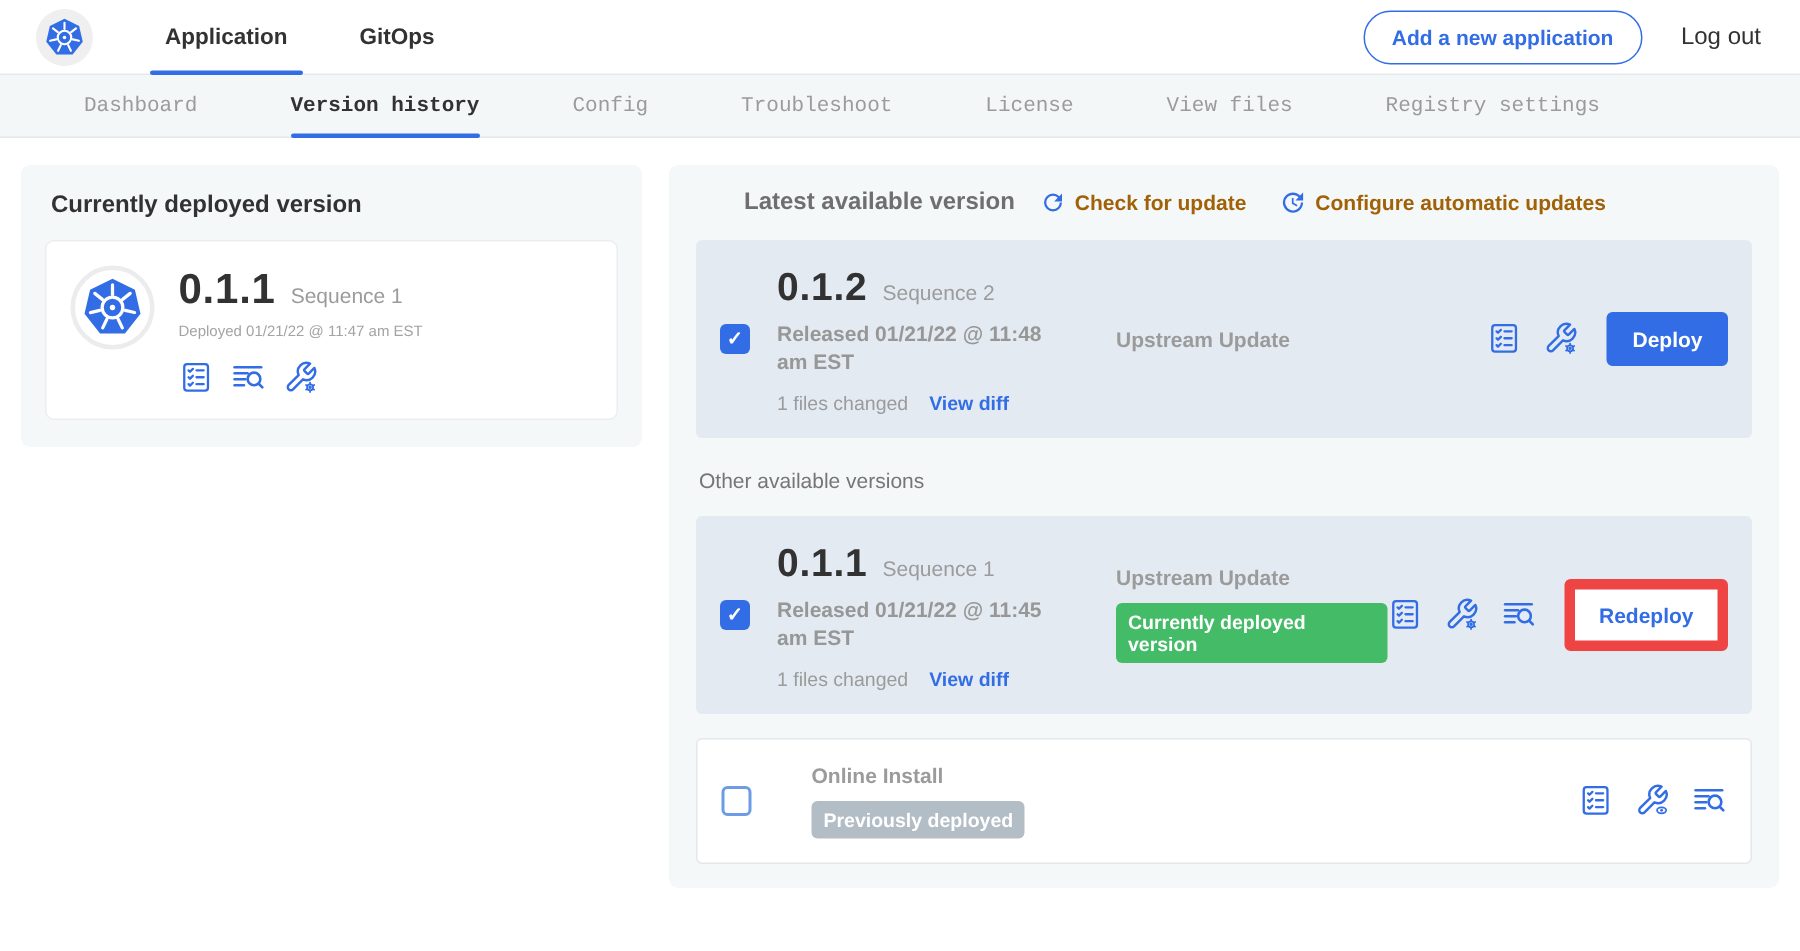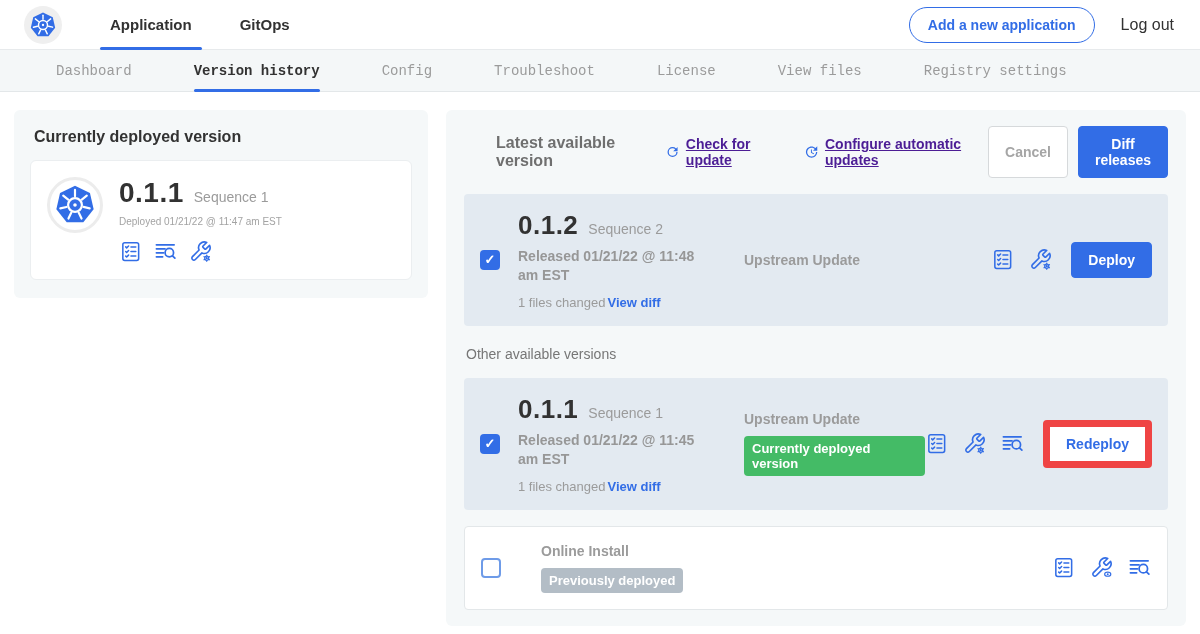--- a/index.html
+++ b/index.html
@@ -31,40 +31,40 @@
   .ver-row { display:flex; align-items:baseline; gap:10px; }
   .ver-num-lg { font-size:28px; font-weight:700; color:#323232; letter-spacing:.5px; }
   .seq { font-size:14px; color:#9b9b9b; }
   .deployed-date { font-size:10px; color:#a3a3a3; margin-top:7px; }
   .icon-row { display:flex; align-items:center; gap:12px; margin-top:13px; }
   .action-icon { width:23px; height:23px; cursor:pointer; flex-shrink:0; }
 
   .right-panel { flex:1; background:#f5f8f9; border-radius:6px; padding:16px 18px 16px 18px; }
   .panel-header { display:flex; align-items:center;margin-left:32px; }
   .panel-title { font-size:16px; font-weight:600; color:#6f6f6f; }
-  .link-action { display:flex; align-items:center; gap:6px; color:#4c1d95; font-weight:600; font-size:14px; cursor:pointer; margin-left:22px;text-decoration:underline; }
+  .link-action { display:flex; align-items:center; gap:6px; color:#a16207; font-weight:600; font-size:14px; cursor:pointer; margin-left:22px; }
   .link-action svg { width:18px; height:18px; }
   .header-buttons { margin-left:auto; display:flex; gap:10px; }
   .btn { font-family:inherit; font-size:14px; font-weight:700; border-radius:4px; padding:9px 16px; cursor:pointer; }
   .btn-cancel { background:#fff; border:1px solid #d6d9db; color:#a5a5a5; }
   .btn-primary { background:#326de6; border:1px solid #326de6; color:#fff; }
   .btn-outline { background:#ffffff; border:7px solid #ef4444; color:#326de6; }
 
   .section-label { font-size:14px; color:#767676; margin:20px 0 0 2px; }
 
   .version-card { display:flex; align-items:center; border-radius:4px; padding:16px; margin-top:16px; }
   .card-selected { background:#e3eaf1; }
   .card-plain { background:#fff; border:1px solid #e3e7e9; }
   .checkbox { width:20px; height:20px; border-radius:4px; margin-right:18px; flex-shrink:0; cursor:pointer; }
   .checkbox.checked { background:#326de6; color:#fff; display:flex; align-items:center; justify-content:center; font-size:13px; font-weight:700; }
   .checkbox.unchecked { background:#fff; border:2px solid #6e9be8; }
   .version-info { width:204px; flex-shrink:0; }
   .ver-num { font-size:26px; font-weight:700; color:#323232; letter-spacing:.5px; }
   .released { font-size:14px; font-weight:600; color:#979797; margin-top:6px; line-height:1.35; max-width:192px; }
-  .files-row { display:flex; align-items:flex-end; gap:2px; margin-top:10px; font-size:13px; color:#9b9b9b; }
+  .files-row { display:flex; align-items:flex-end; gap:14px; margin-top:10px; font-size:13px; color:#9b9b9b; }
   .view-diff { color:#326de6; font-weight:700; cursor:pointer; }
   .source-col { flex:1; padding-left:22px; }
   .source-label { font-size:14px; font-weight:700; color:#9b9b9b; }
   .badge { display:inline-block; margin-top:9px; padding:5px 8px; border-radius:4px; font-size:13px; font-weight:700; color:#fff; }
   .badge-green { background:#44bb66; }
   .badge-gray { background:#b3bdc6; }
   .actions-col { display:flex; align-items:center; gap:15px; flex-shrink:0; }
   .actions-col .btn { margin-left:4px; }
 </style>
 </head>
@@ -191,24 +191,20 @@
             <use href="#ic-refresh"></use>
           </svg>
         <span>Check for update</span>
       </span>
       <span class="link-action">
         <svg viewBox="0 0 24 24">
             <use href="#ic-update"></use>
           </svg>
         <span>Configure automatic updates</span>
       </span>
-      <div class="header-buttons">
-        <button class="btn btn-cancel">Cancel</button>
-        <button class="btn btn-primary">Diff releases</button>
-      </div>
     </div>
 
     <div class="version-card card-selected">
       <div class="checkbox checked">✓</div>
       <div class="version-info">
         <div class="ver-row">
           <span class="ver-num">0.1.2</span>
           <span class="seq">Sequence 2</span>
         </div>
         <div class="released">Released 01/21/22 @ 11:48 am EST</div>

